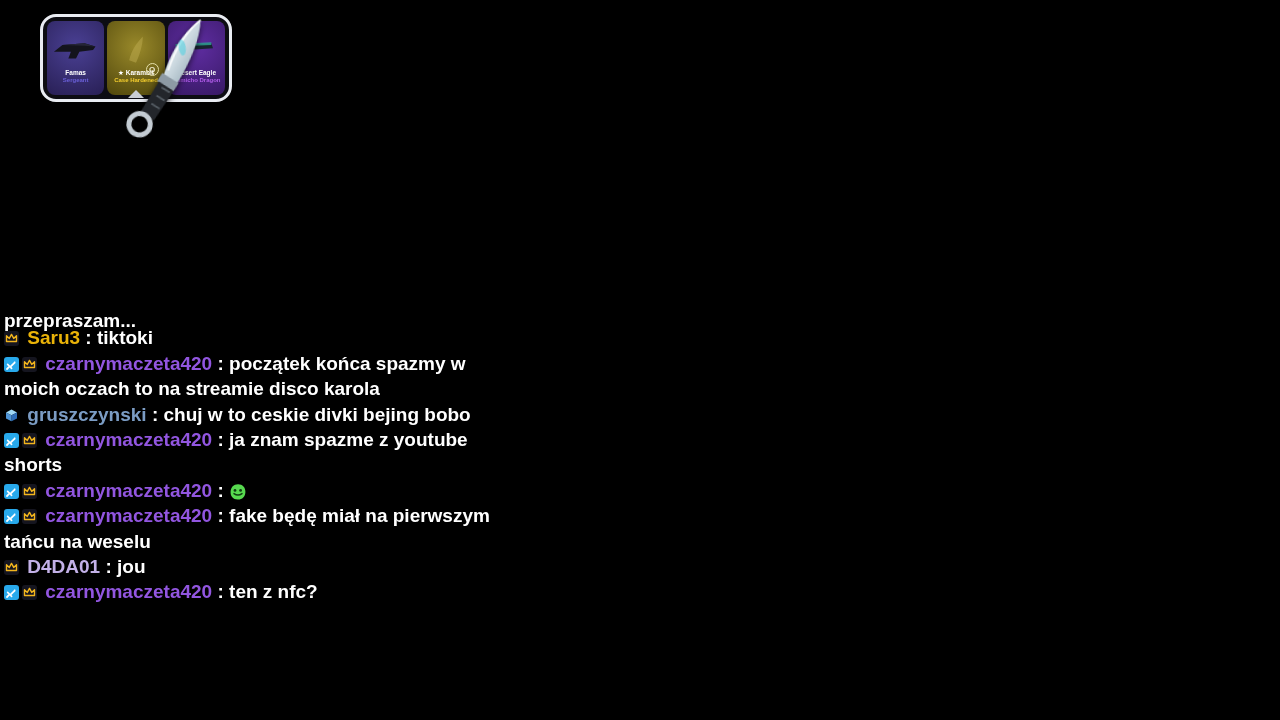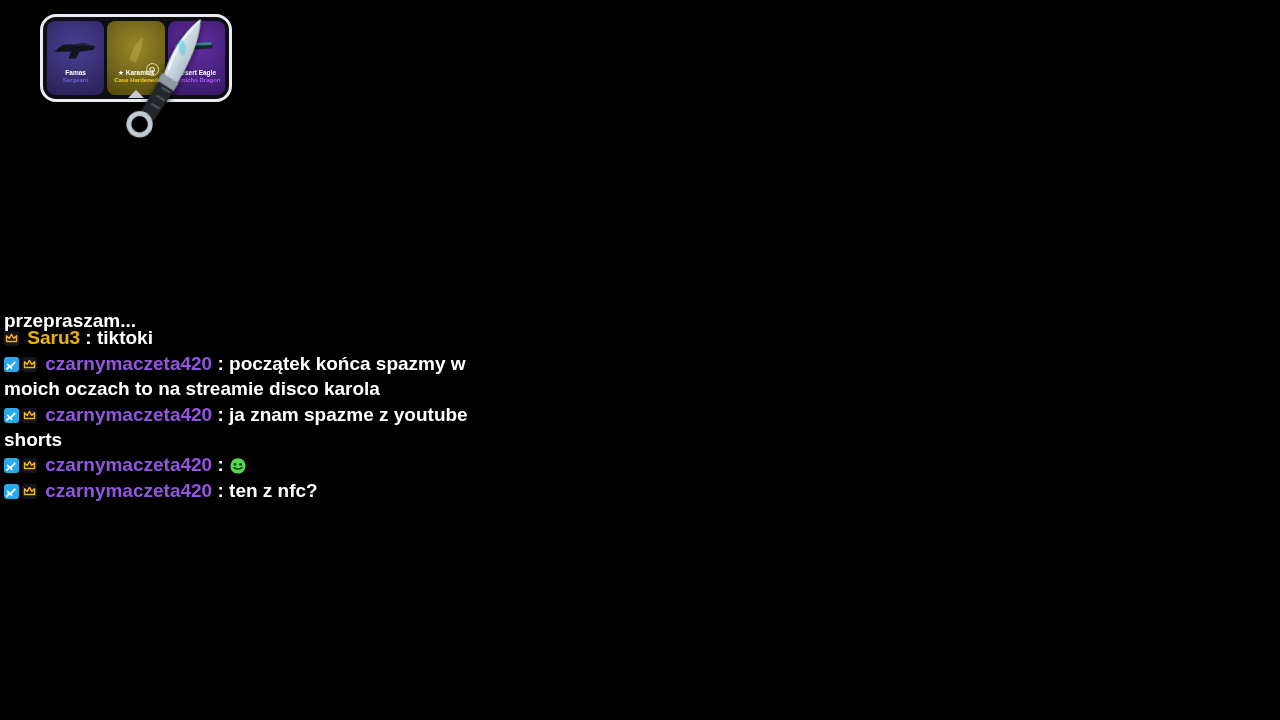--- a/index.html
+++ b/index.html
@@ -124,20 +124,25 @@
       <div class="msg"><span class="badge"><svg viewBox="0 0 15 15">
             <rect x="0" y="0" width="15" height="15" rx="3" fill="#28a9eb"></rect>
             <path d="M5.2 9.8 L11 4 L11.6 6 L6.4 11" fill="#fff"></path>
             <path d="M3.6 7.4 L7.6 11.4" stroke="#fff" stroke-width="1.6" stroke-linecap="round"></path>
             <path d="M3 12 L4.8 10.2" stroke="#fff" stroke-width="1.8" stroke-linecap="round"></path>
           </svg></span><span class="badge"><svg viewBox="0 0 15 15">
             <rect x="0" y="0" width="15" height="15" rx="3" fill="#15151f"></rect>
             <path d="M2.5 10.5 L2.5 4.8 L5.3 7.4 L7.5 3.4 L9.7 7.4 L12.5 4.8 L12.5 10.5 Z" fill="none" stroke="#f2b51d" stroke-width="1.4" stroke-linejoin="round"></path>
           </svg></span><span class="uname" style="color: rgb(146, 86, 224);"> czarnymaczeta420</span><span class="sep"> : </span><span>początek końca spazmy w moich oczach to na streamie disco karola</span></div>
       <div class="msg"><span class="badge"><svg viewBox="0 0 15 15">
+            <polygon points="7.5,1.5 13,4.4 7.5,7.3 2,4.4" fill="#9fd8f5"></polygon>
+            <polygon points="13,4.4 13,10.4 7.5,13.3 7.5,7.3" fill="#2e6db8"></polygon>
+            <polygon points="2,4.4 7.5,7.3 7.5,13.3 2,10.4" fill="#4f95d8"></polygon>
+          </svg></span><span class="uname" style="color: rgb(123, 156, 196);"> gruszczynski</span><span class="sep"> : </span><span>chuj w to ceskie divki bejing bobo</span></div>
+      <div class="msg"><span class="badge"><svg viewBox="0 0 15 15">
             <rect x="0" y="0" width="15" height="15" rx="3" fill="#28a9eb"></rect>
             <path d="M5.2 9.8 L11 4 L11.6 6 L6.4 11" fill="#fff"></path>
             <path d="M3.6 7.4 L7.6 11.4" stroke="#fff" stroke-width="1.6" stroke-linecap="round"></path>
             <path d="M3 12 L4.8 10.2" stroke="#fff" stroke-width="1.8" stroke-linecap="round"></path>
           </svg></span><span class="badge"><svg viewBox="0 0 15 15">
             <rect x="0" y="0" width="15" height="15" rx="3" fill="#15151f"></rect>
             <path d="M2.5 10.5 L2.5 4.8 L5.3 7.4 L7.5 3.4 L9.7 7.4 L12.5 4.8 L12.5 10.5 Z" fill="none" stroke="#f2b51d" stroke-width="1.4" stroke-linejoin="round"></path>
           </svg></span><span class="uname" style="color: rgb(146, 86, 224);"> czarnymaczeta420</span><span class="sep"> : </span><span>ja znam spazme z youtube shorts</span></div>
       <div class="msg"><span class="badge"><svg viewBox="0 0 15 15">
             <rect x="0" y="0" width="15" height="15" rx="3" fill="#28a9eb"></rect>
@@ -154,15 +159,28 @@
             <path d="M5 10.6 Q9 13.6 13 10.6" fill="none" stroke="#0f3d12" stroke-width="1.5" stroke-linecap="round"></path>
           </svg></span></div>
       <div class="msg"><span class="badge"><svg viewBox="0 0 15 15">
             <rect x="0" y="0" width="15" height="15" rx="3" fill="#28a9eb"></rect>
             <path d="M5.2 9.8 L11 4 L11.6 6 L6.4 11" fill="#fff"></path>
             <path d="M3.6 7.4 L7.6 11.4" stroke="#fff" stroke-width="1.6" stroke-linecap="round"></path>
             <path d="M3 12 L4.8 10.2" stroke="#fff" stroke-width="1.8" stroke-linecap="round"></path>
           </svg></span><span class="badge"><svg viewBox="0 0 15 15">
             <rect x="0" y="0" width="15" height="15" rx="3" fill="#15151f"></rect>
             <path d="M2.5 10.5 L2.5 4.8 L5.3 7.4 L7.5 3.4 L9.7 7.4 L12.5 4.8 L12.5 10.5 Z" fill="none" stroke="#f2b51d" stroke-width="1.4" stroke-linejoin="round"></path>
+          </svg></span><span class="uname" style="color: rgb(146, 86, 224);"> czarnymaczeta420</span><span class="sep"> : </span><span>fake będę miał na pierwszym tańcu na weselu</span></div>
+      <div class="msg"><span class="badge"><svg viewBox="0 0 15 15">
+            <rect x="0" y="0" width="15" height="15" rx="3" fill="#15151f"></rect>
+            <path d="M2.5 10.5 L2.5 4.8 L5.3 7.4 L7.5 3.4 L9.7 7.4 L12.5 4.8 L12.5 10.5 Z" fill="none" stroke="#f2b51d" stroke-width="1.4" stroke-linejoin="round"></path>
+          </svg></span><span class="uname" style="color: rgb(195, 177, 232);"> D4DA01</span><span class="sep"> : </span><span>jou</span></div>
+      <div class="msg"><span class="badge"><svg viewBox="0 0 15 15">
+            <rect x="0" y="0" width="15" height="15" rx="3" fill="#28a9eb"></rect>
+            <path d="M5.2 9.8 L11 4 L11.6 6 L6.4 11" fill="#fff"></path>
+            <path d="M3.6 7.4 L7.6 11.4" stroke="#fff" stroke-width="1.6" stroke-linecap="round"></path>
+            <path d="M3 12 L4.8 10.2" stroke="#fff" stroke-width="1.8" stroke-linecap="round"></path>
+          </svg></span><span class="badge"><svg viewBox="0 0 15 15">
+            <rect x="0" y="0" width="15" height="15" rx="3" fill="#15151f"></rect>
+            <path d="M2.5 10.5 L2.5 4.8 L5.3 7.4 L7.5 3.4 L9.7 7.4 L12.5 4.8 L12.5 10.5 Z" fill="none" stroke="#f2b51d" stroke-width="1.4" stroke-linejoin="round"></path>
           </svg></span><span class="uname" style="color: rgb(146, 86, 224);"> czarnymaczeta420</span><span class="sep"> : </span><span>ten z nfc?</span></div>
     </div>
 </div>
 
 </body></html>

